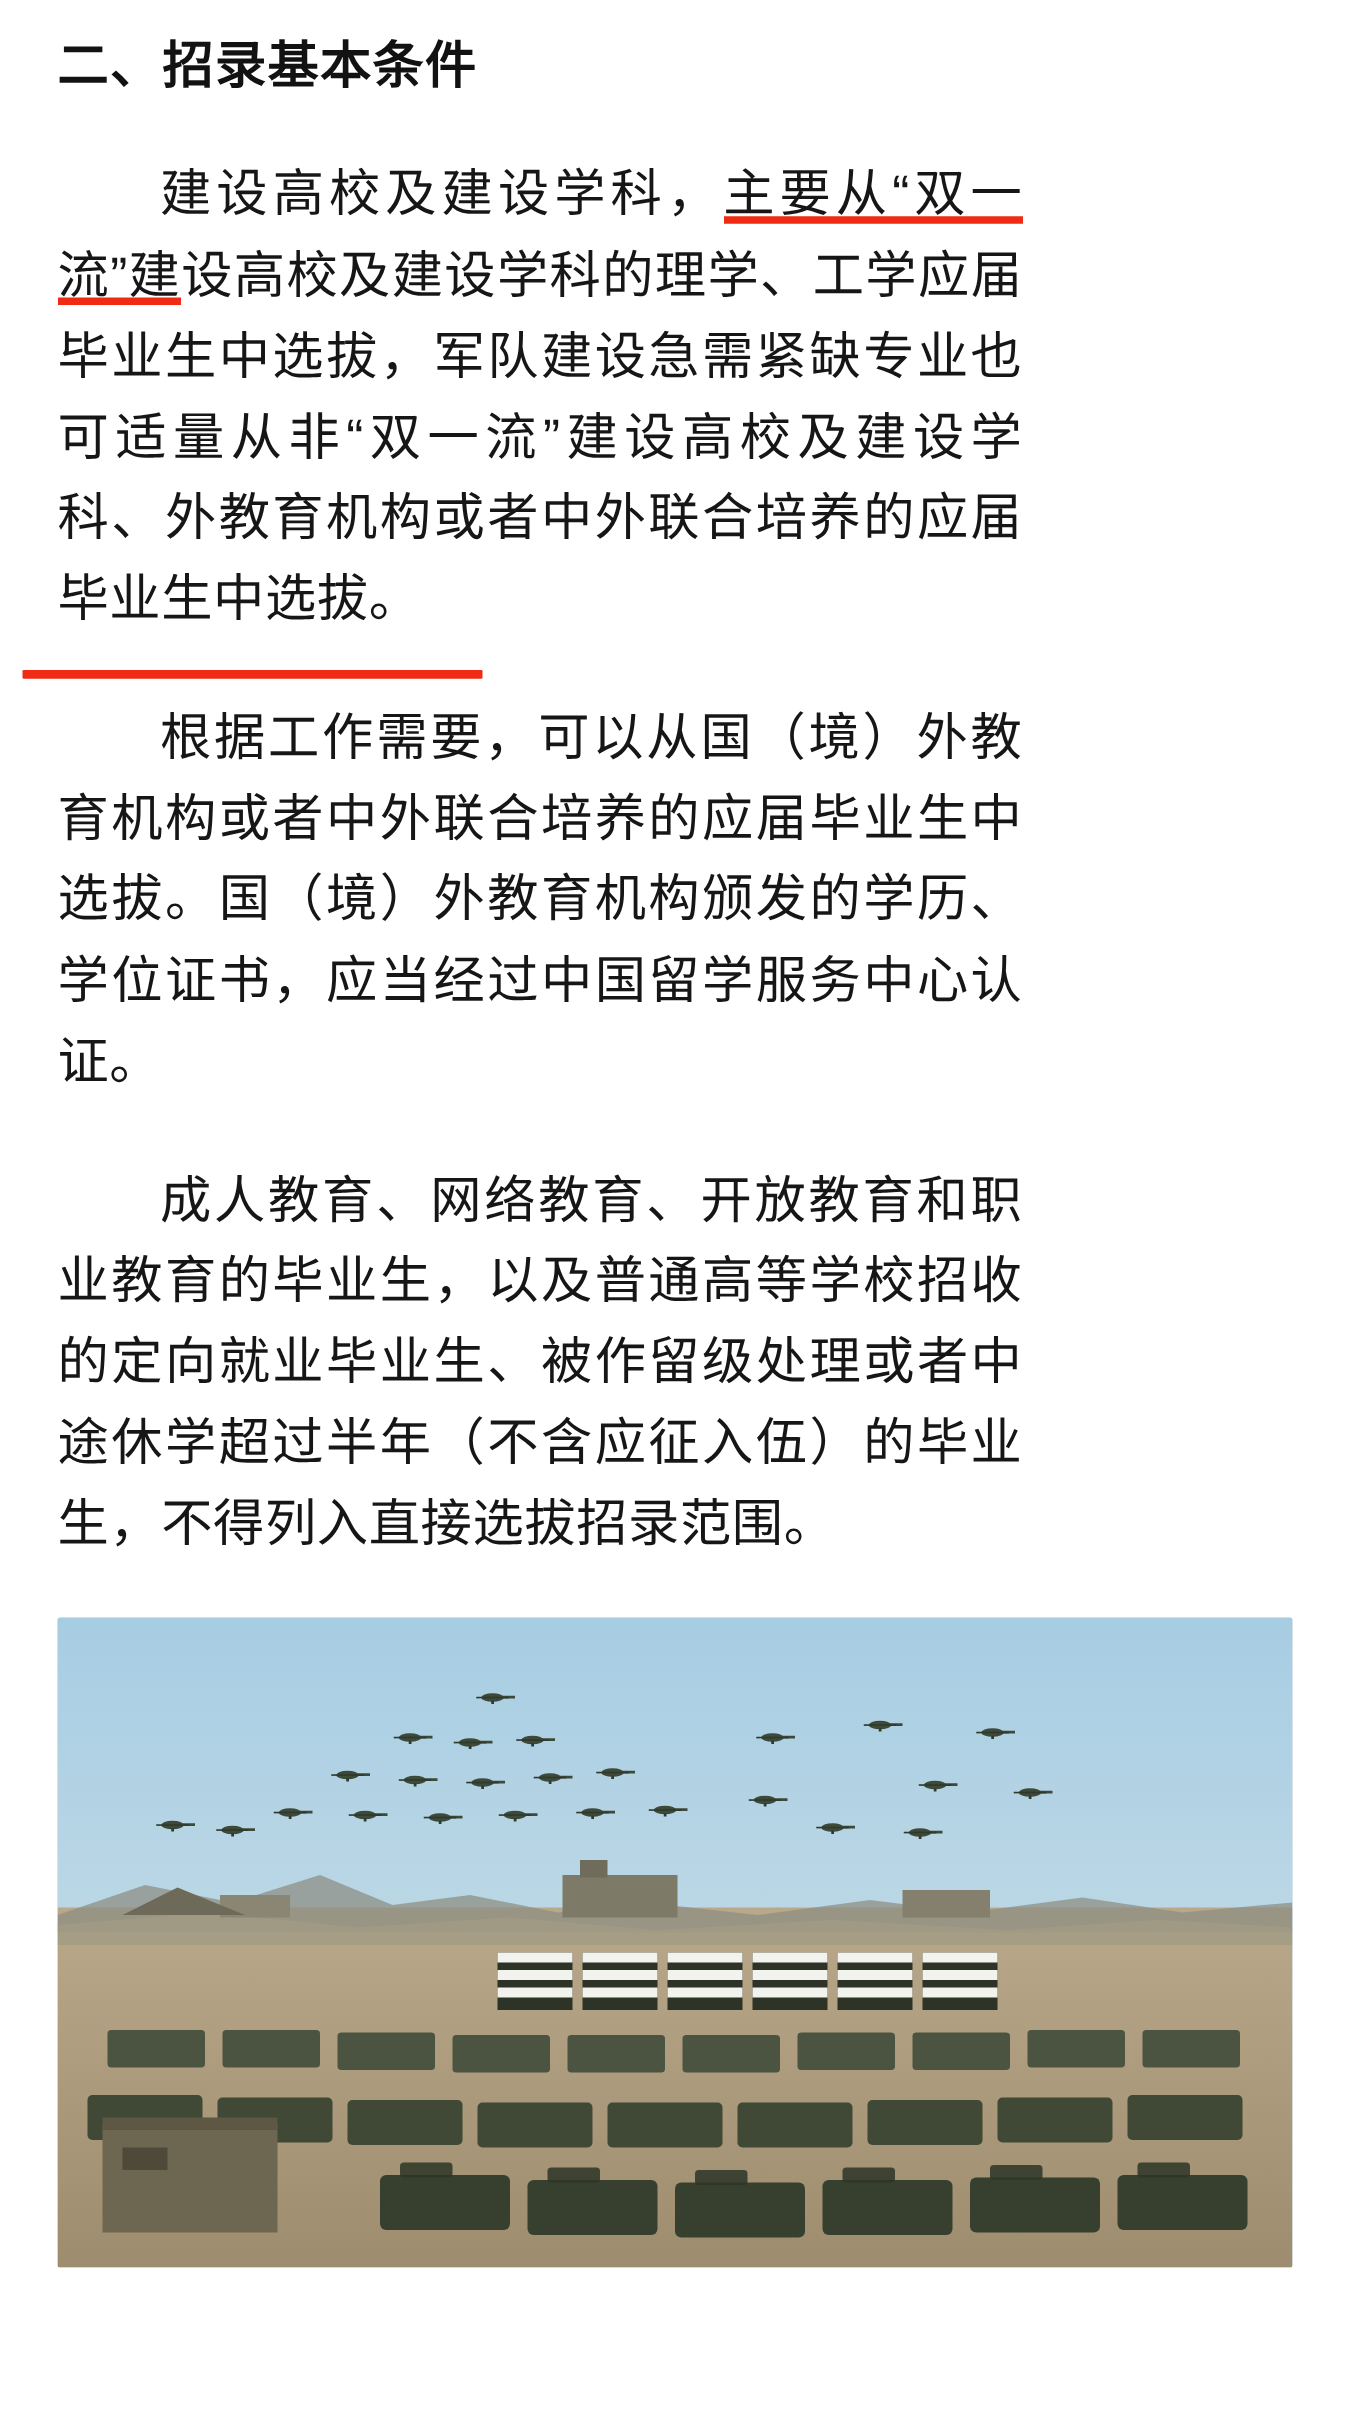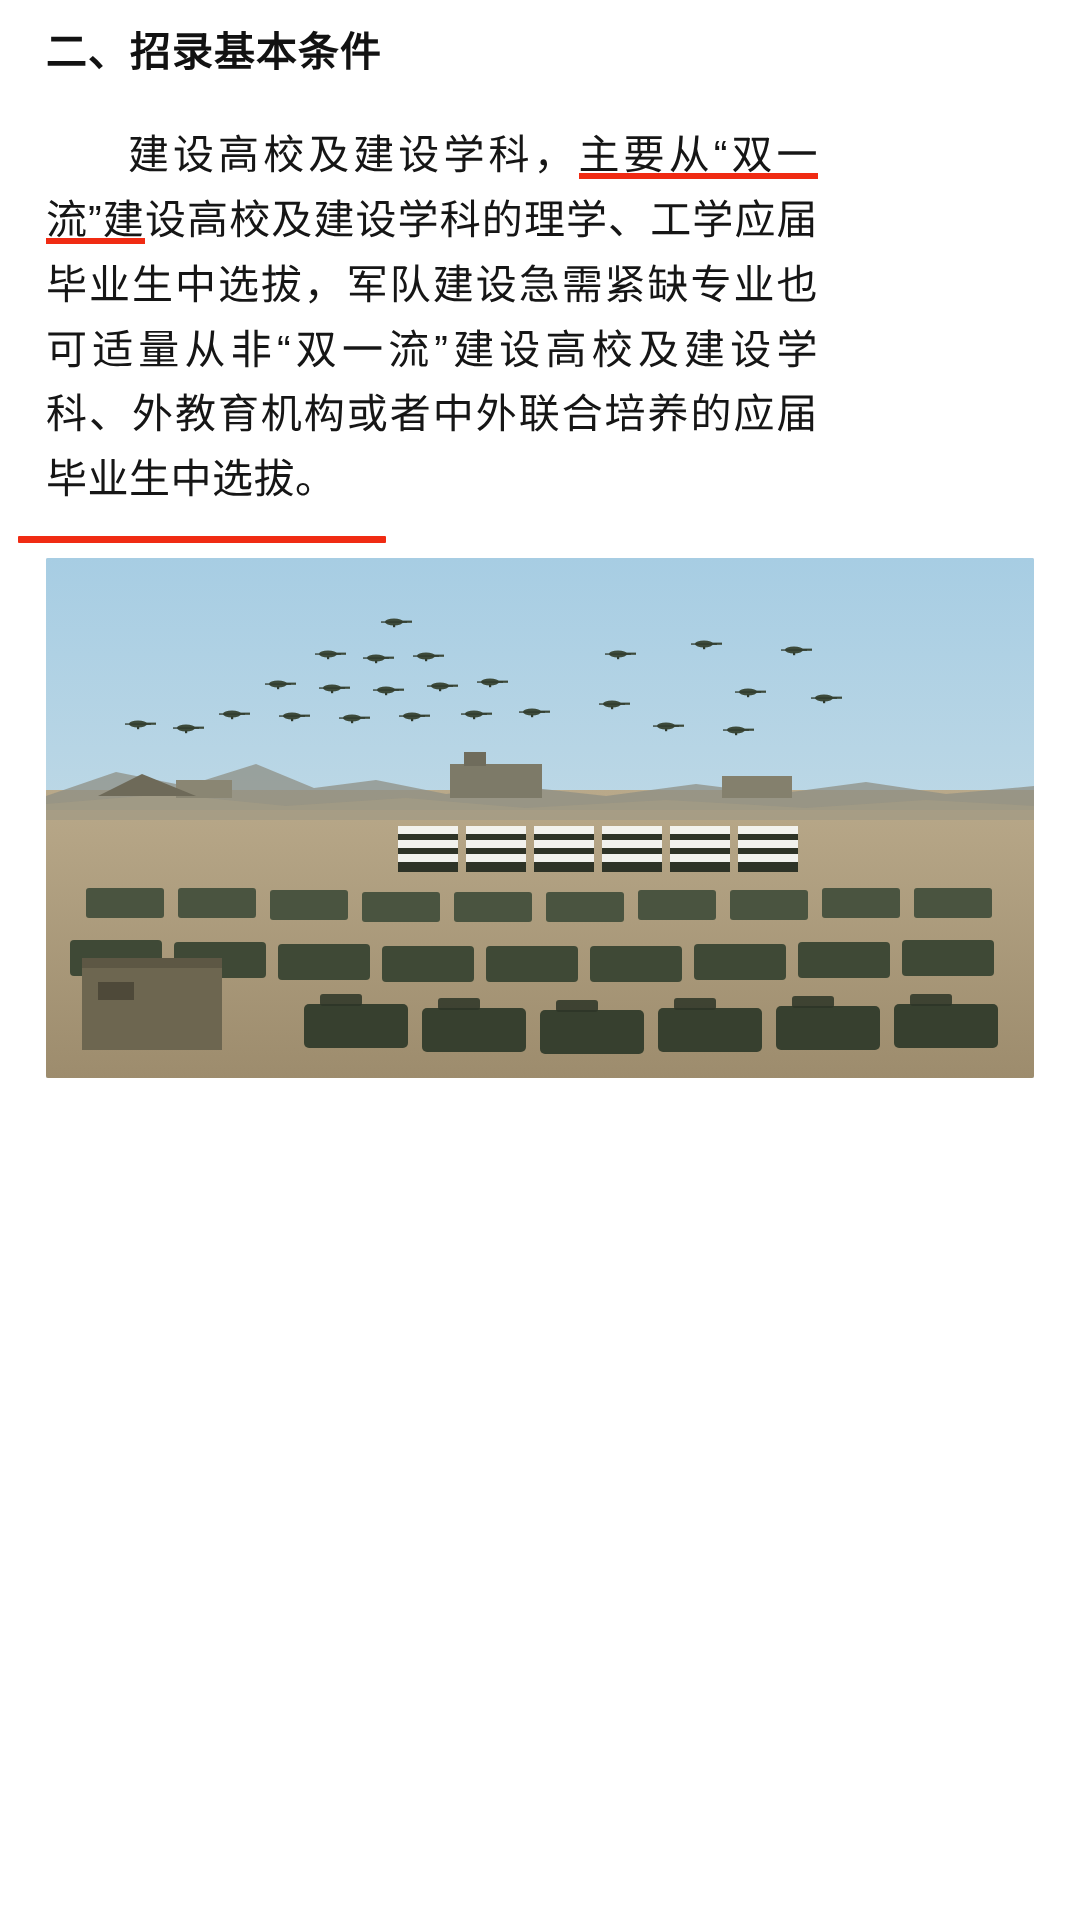--- a/index.html
+++ b/index.html
@@ -90,21 +90,23 @@
   <div class="content">
 
     <h2 class="section-heading">二、招录基本条件</h2>
 
     <p class="para"><span>建设高校及建设学科，</span><span class="mark-underline">主要从“双一流”建</span><span>设高校及建设学科的理学、工学应届毕业生中选拔，军队建设急需紧缺专业也可适量从非“双一流”建设高校及建设学科、外教育机构或者中外联合培养的应届毕业生中选拔。</span></p>
 
     <div class="rule-wrap">
       <div class="red-rule"></div>
     </div>
 
-
+    <p class="para"><span>根据工作需要，可以从国（境）外教育机构或者中外联合培养的应届毕业生中选拔。国（境）外教育机构颁发的学历、学位证书，应当经过中国留学服务中心认证。</span></p>
+
+    <p class="para tight"><span>成人教育、网络教育、开放教育和职业教育的毕业生，以及普通高等学校招收的定向就业毕业生、被作留级处理或者中途休学超过半年（不含应征入伍）的毕业生，不得列入直接选拔招录范围。</span></p>
 
   </div>
 
   <figure class="figure">
     <div class="photo">
       <svg viewBox="0 0 988 520" width="988" height="520" xmlns="http://www.w3.org/2000/svg" aria-hidden="true">
         <defs>
           <linearGradient id="sky" x1="0" y1="0" x2="0" y2="1">
             <stop offset="0%" stop-color="#a7cde3"></stop>
             <stop offset="55%" stop-color="#bfd9e6"></stop>

